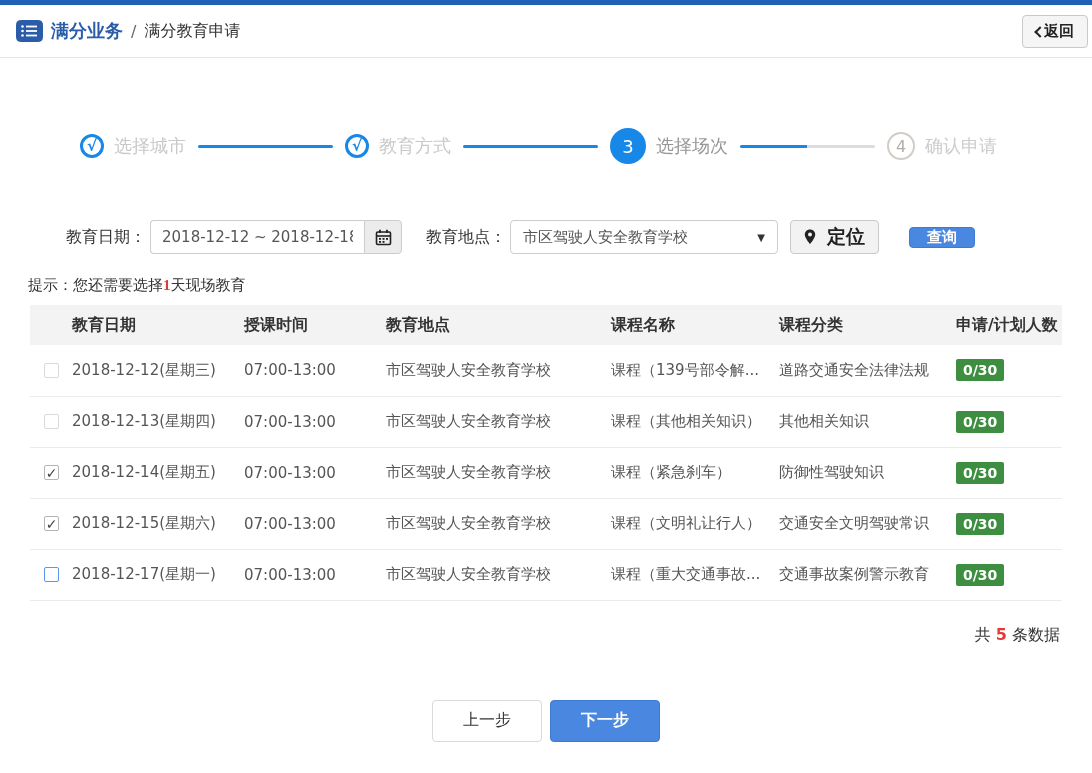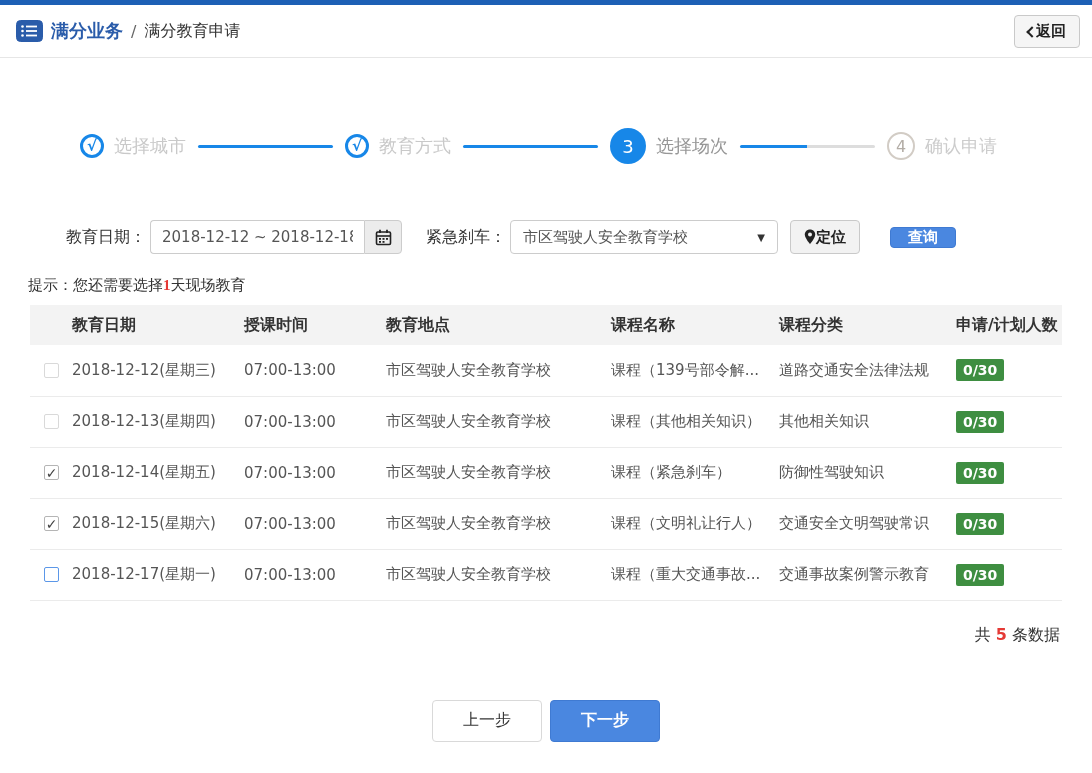--- a/index.html
+++ b/index.html
@@ -7,21 +7,21 @@
   body {
     width:1092px; height:773px; overflow:hidden; position:relative;
     font-family:"DejaVu Sans","Liberation Sans",sans-serif;
     color:#333;
   }
   
   .topbar { height:5px; background:#1d60b5; }
   .header {
     height:53px; border-bottom:1px solid #e6e6e6;
     display:flex; align-items:center; justify-content:space-between;
-    padding:0 12px 0 16px;
+    padding:0 4px 0 16px;
   }
   .crumb { display:flex; align-items:center; gap:8px; }
   .crumb-icon { display:inline-flex; }
   .crumb-section { color:#2a5caa; font-size:18px; font-weight:bold; }
   .crumb-sep { color:#666; font-size:16px; }
   .crumb-page { color:#333; font-size:16px; }
   .back-btn {
     display:flex; align-items:center; 
     background:#f5f5f5; border:1px solid #c9c9c9; border-radius:4px;
     height:33px; padding:0 13px; font-size:15px; font-weight:bold; color:#222;
@@ -77,22 +77,22 @@
   .loc-label { margin-left:24px; }
   .select-box {
     margin-left:4px; width:268px; height:34px; border:1px solid #ccc; border-radius:4px;
     display:flex; align-items:center; justify-content:space-between;
     padding:0 12px; font-size:15px; color:#555; background:#fff; cursor:pointer;
   }
   .select-arrow { font-size:10px; color:#333; }
   .locate-btn {
     margin-left:12px; height:34px; padding:0 13px;
     background:#f2f2f2; border:1px solid #c9c9c9; border-radius:4px;
-    display:flex; align-items:center; gap:0;
-    font-size:15px; font-weight:bold; color:#222; cursor:pointer;
+    display:flex; align-items:center; gap:11px;
+    font-size:19px; font-weight:bold; color:#222; cursor:pointer;
   }
   .search-btn {
     margin-left:30px; height:21px; padding:0 17px;
     background:#4a87e0; border:1px solid #3f7ad2; border-radius:4px;
     color:#fff; font-size:15px; font-weight:bold; cursor:pointer;
   }
   
   .hint { margin:22px 0 10px 28px; font-size:15px; color:#333;font-family:Liberation Serif, serif; }
   .hint .hl { color:#e53935; font-weight:bold; }
   
@@ -195,21 +195,21 @@
         <line x1="5" y1="0.8" x2="5" y2="4" stroke="#222" stroke-width="1.8"></line>
         <line x1="12" y1="0.8" x2="12" y2="4" stroke="#222" stroke-width="1.8"></line>
         <rect x="4" y="9" width="2" height="1.8" fill="#222"></rect>
         <rect x="7.5" y="9" width="2" height="1.8" fill="#222"></rect>
         <rect x="11" y="9" width="2" height="1.8" fill="#222"></rect>
         <rect x="4" y="12" width="2" height="1.8" fill="#222"></rect>
         <rect x="7.5" y="12" width="2" height="1.8" fill="#222"></rect>
       </svg>
     </span>
   </div>
-  <span class="f-label loc-label">紧急刹车：</span>
+  <span class="f-label loc-label">教育地点：</span>
   <div class="select-box">
     <span>市区驾驶人安全教育学校</span>
     <span class="select-arrow">▼</span>
   </div>
   <button class="locate-btn">
     <svg width="12" height="16" viewBox="0 0 12 16">
       <path d="M6 0.5 C2.9 0.5 0.8 2.8 0.8 5.6 C0.8 9.2 6 15.2 6 15.2 C6 15.2 11.2 9.2 11.2 5.6 C11.2 2.8 9.1 0.5 6 0.5 Z" fill="#222"></path>
       <circle cx="6" cy="5.4" r="2" fill="#f2f2f2"></circle>
     </svg>
     <span>定位</span>

